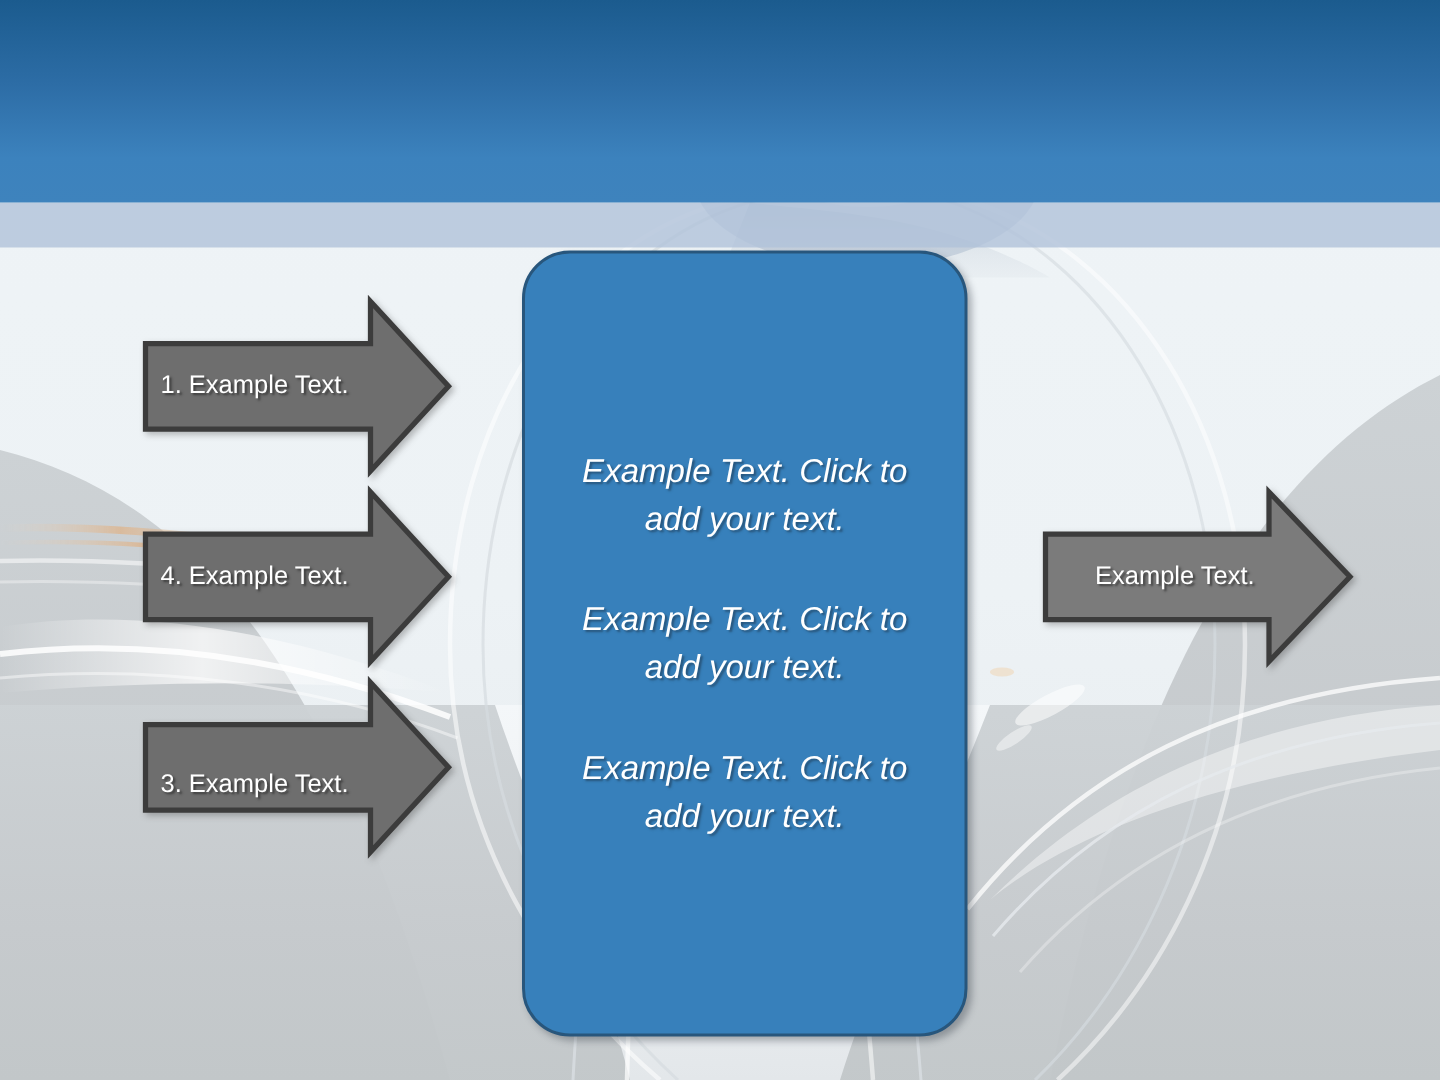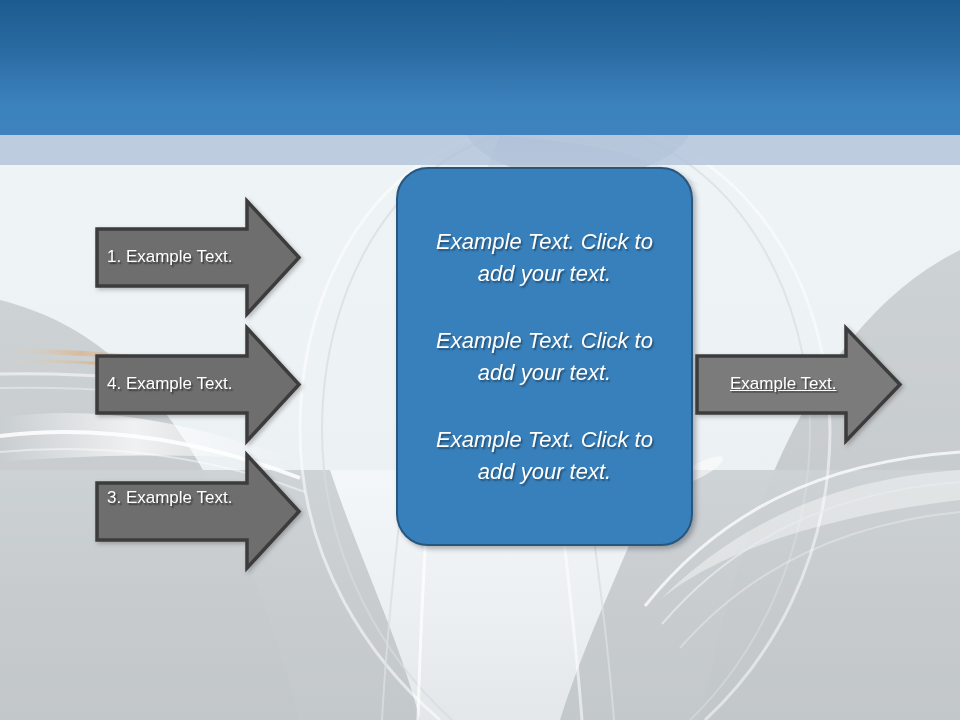--- a/index.html
+++ b/index.html
@@ -62,33 +62,32 @@
     line-height: 20px;
     white-space: nowrap;
     text-shadow: 1.5px 1.5px 1.5px rgba(30,30,30,0.65);
     pointer-events: none;
   }
 
   
   #center-panel {
     position: absolute;
     left: 348px; top: 167px;
-    width: 297px; height: 379px;
+    width: 297px; height: 524px;
     border-radius: 32px;
     background: #3780bb;
     border: 2px solid #28567c;
     box-sizing: border-box;
     box-shadow: 3px 3px 5px rgba(40,50,60,0.35);
     z-index: 7;
     display: flex;
     flex-direction: column;
     justify-content: center;
     align-items: center;
     padding: 0 22px;
-    margin-left: 48px;
   }
   .panel-para {
     color: #ffffff;
     font-style: italic;
     font-size: 22px;
     line-height: 32px;
     text-align: center;
     text-shadow: 1.5px 1.5px 1.5px rgba(25,45,65,0.55);
     width: 100%;
   }
@@ -198,31 +197,31 @@
     <svg width="206" height="117" viewBox="0 0 206 117">
       <path d="M2,30 L152,30 L152,2 L204,58.5 L152,115 L152,87 L2,87 Z" fill="#6e6e6e" stroke="#3c3c3c" stroke-width="3.5" stroke-linejoin="miter"></path>
     </svg>
     <span class="arrow-label" style="left:12px; top:48px;">4. Example Text.</span>
   </div>
 
   <div class="arrow" style="left:95px; top:453px; width:206px; height:117px;">
     <svg width="206" height="117" viewBox="0 0 206 117">
       <path d="M2,30 L152,30 L152,2 L204,58.5 L152,115 L152,87 L2,87 Z" fill="#6e6e6e" stroke="#3c3c3c" stroke-width="3.5" stroke-linejoin="miter"></path>
     </svg>
-    <span class="arrow-label" style="left:12px; top:35px;">3. Example Text.</span>
+    <span class="arrow-label" style="left:12px; top:60px;">3. Example Text.</span>
   </div>
 
   <div id="center-panel">
     <div class="panel-para">Example Text. Click  to add your text.</div>
     <div class="panel-gap"></div>
     <div class="panel-para">Example Text. Click  to add your text.</div>
     <div class="panel-gap"></div>
     <div class="panel-para">Example Text. Click  to add your text.</div>
   </div>
 
   <div class="arrow" style="left:695px; top:326px; width:208px; height:117px;">
     <svg width="208" height="117" viewBox="0 0 208 117">
       <path d="M2,30 L151,30 L151,2 L205,58.5 L151,115 L151,87 L2,87 Z" fill="#7b7b7b" stroke="#3c3c3c" stroke-width="3.5" stroke-linejoin="miter"></path>
     </svg>
-    <span class="arrow-label" style="left:35px; top:48px;text-decoration:underline;">Example Text.</span>
+    <span class="arrow-label" style="left:35px; top:48px;">Example Text.</span>
   </div>
 
 </div>
 
 </body></html>

